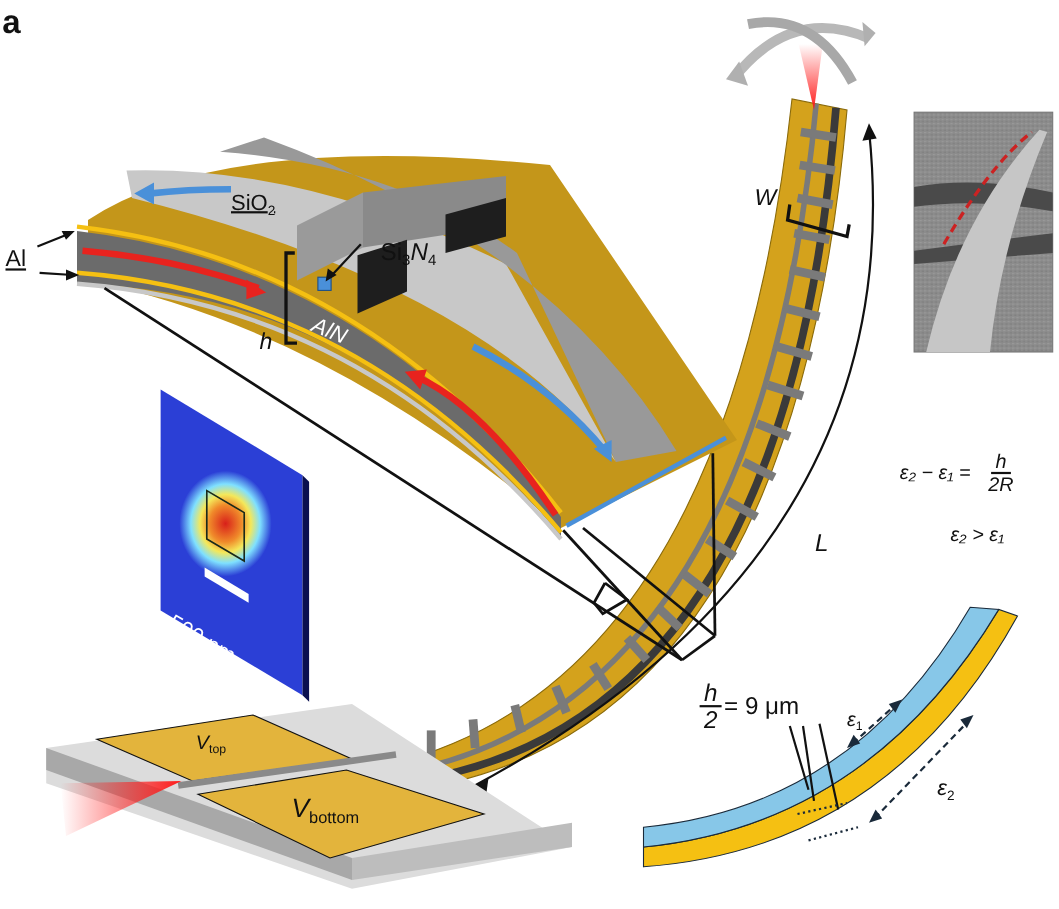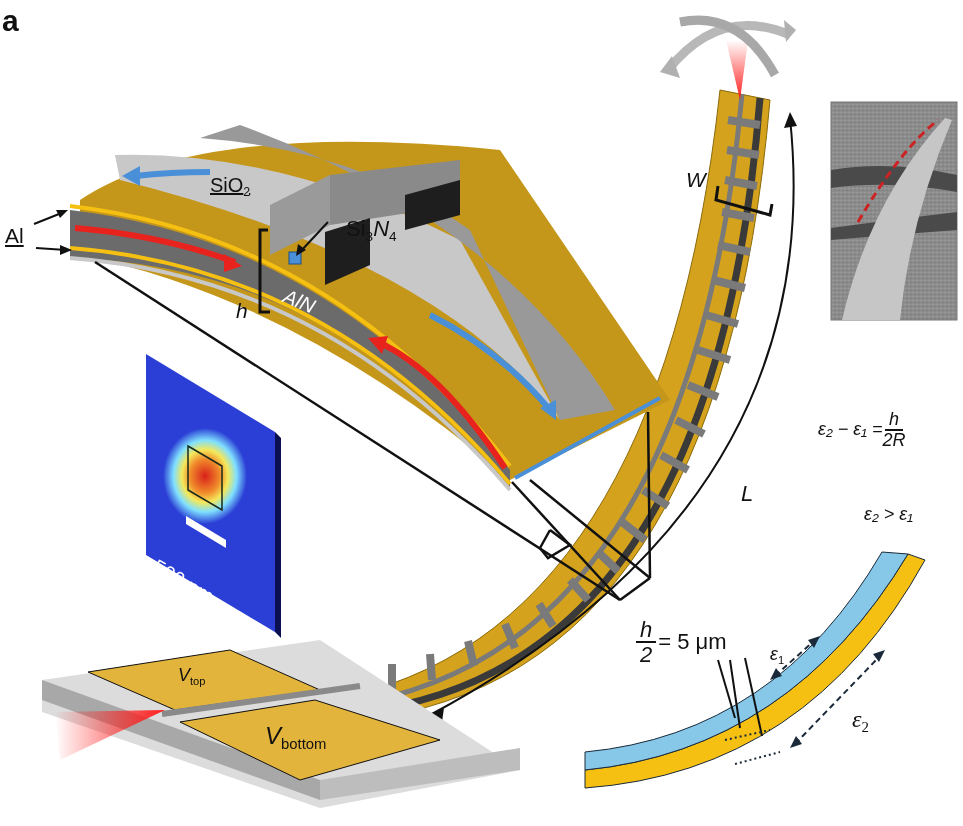--- a/index.html
+++ b/index.html
@@ -200,35 +200,35 @@
 <div class="lbl" style="left:160px;top:555px;font-size:20px;color:#fff;transform:rotate(30deg);transform-origin:left top;">500 nm</div>
 
 <div class="lbl" style="left:178px;top:665px;font-size:18px;">
   <span class="ital">V</span><span class="sub">top</span>
 </div>
 
 <div class="lbl" style="left:265px;top:722px;font-size:24px;">
   <span class="ital">V</span><span class="sub">bottom</span>
 </div>
 
-<div class="lbl ital" style="left:818px;top:410px;font-size:18px;display:flex;align-items:center;gap:0;">
+<div class="lbl ital" style="left:818px;top:410px;font-size:18px;display:flex;align-items:center;gap:16px;">
   <span>ε₂ − ε₁ =</span>
   <span class="frac">
     <span class="num">h</span>
     <span>2R</span>
   </span>
 </div>
-<div class="lbl ital" style="left:864px;top:504px;font-size:18px;">ε₂ &gt; ε₁</div>
+<div class="lbl ital" style="left:864px;top:476px;font-size:18px;">ε₂ &gt; ε₁</div>
 
 <div class="lbl" style="left:636px;top:618px;font-size:22px;display:flex;align-items:center;gap:2px;">
   <span class="frac ital">
     <span class="num">h</span>
     <span>2</span>
   </span>
-  <span>= 5 μm</span>
+  <span>= 9 μm</span>
 </div>
 
 <div class="lbl ital" style="left:770px;top:644px;font-size:18px;">
   <span>ε</span><span class="sub">1</span>
 </div>
-<div class="lbl ital" style="left:852px;top:706px;font-size:24px;font-family:Liberation Serif, serif;">
+<div class="lbl ital" style="left:852px;top:706px;font-size:20px;">
   <span>ε</span><span class="sub">2</span>
 </div>
 
 </body></html>

